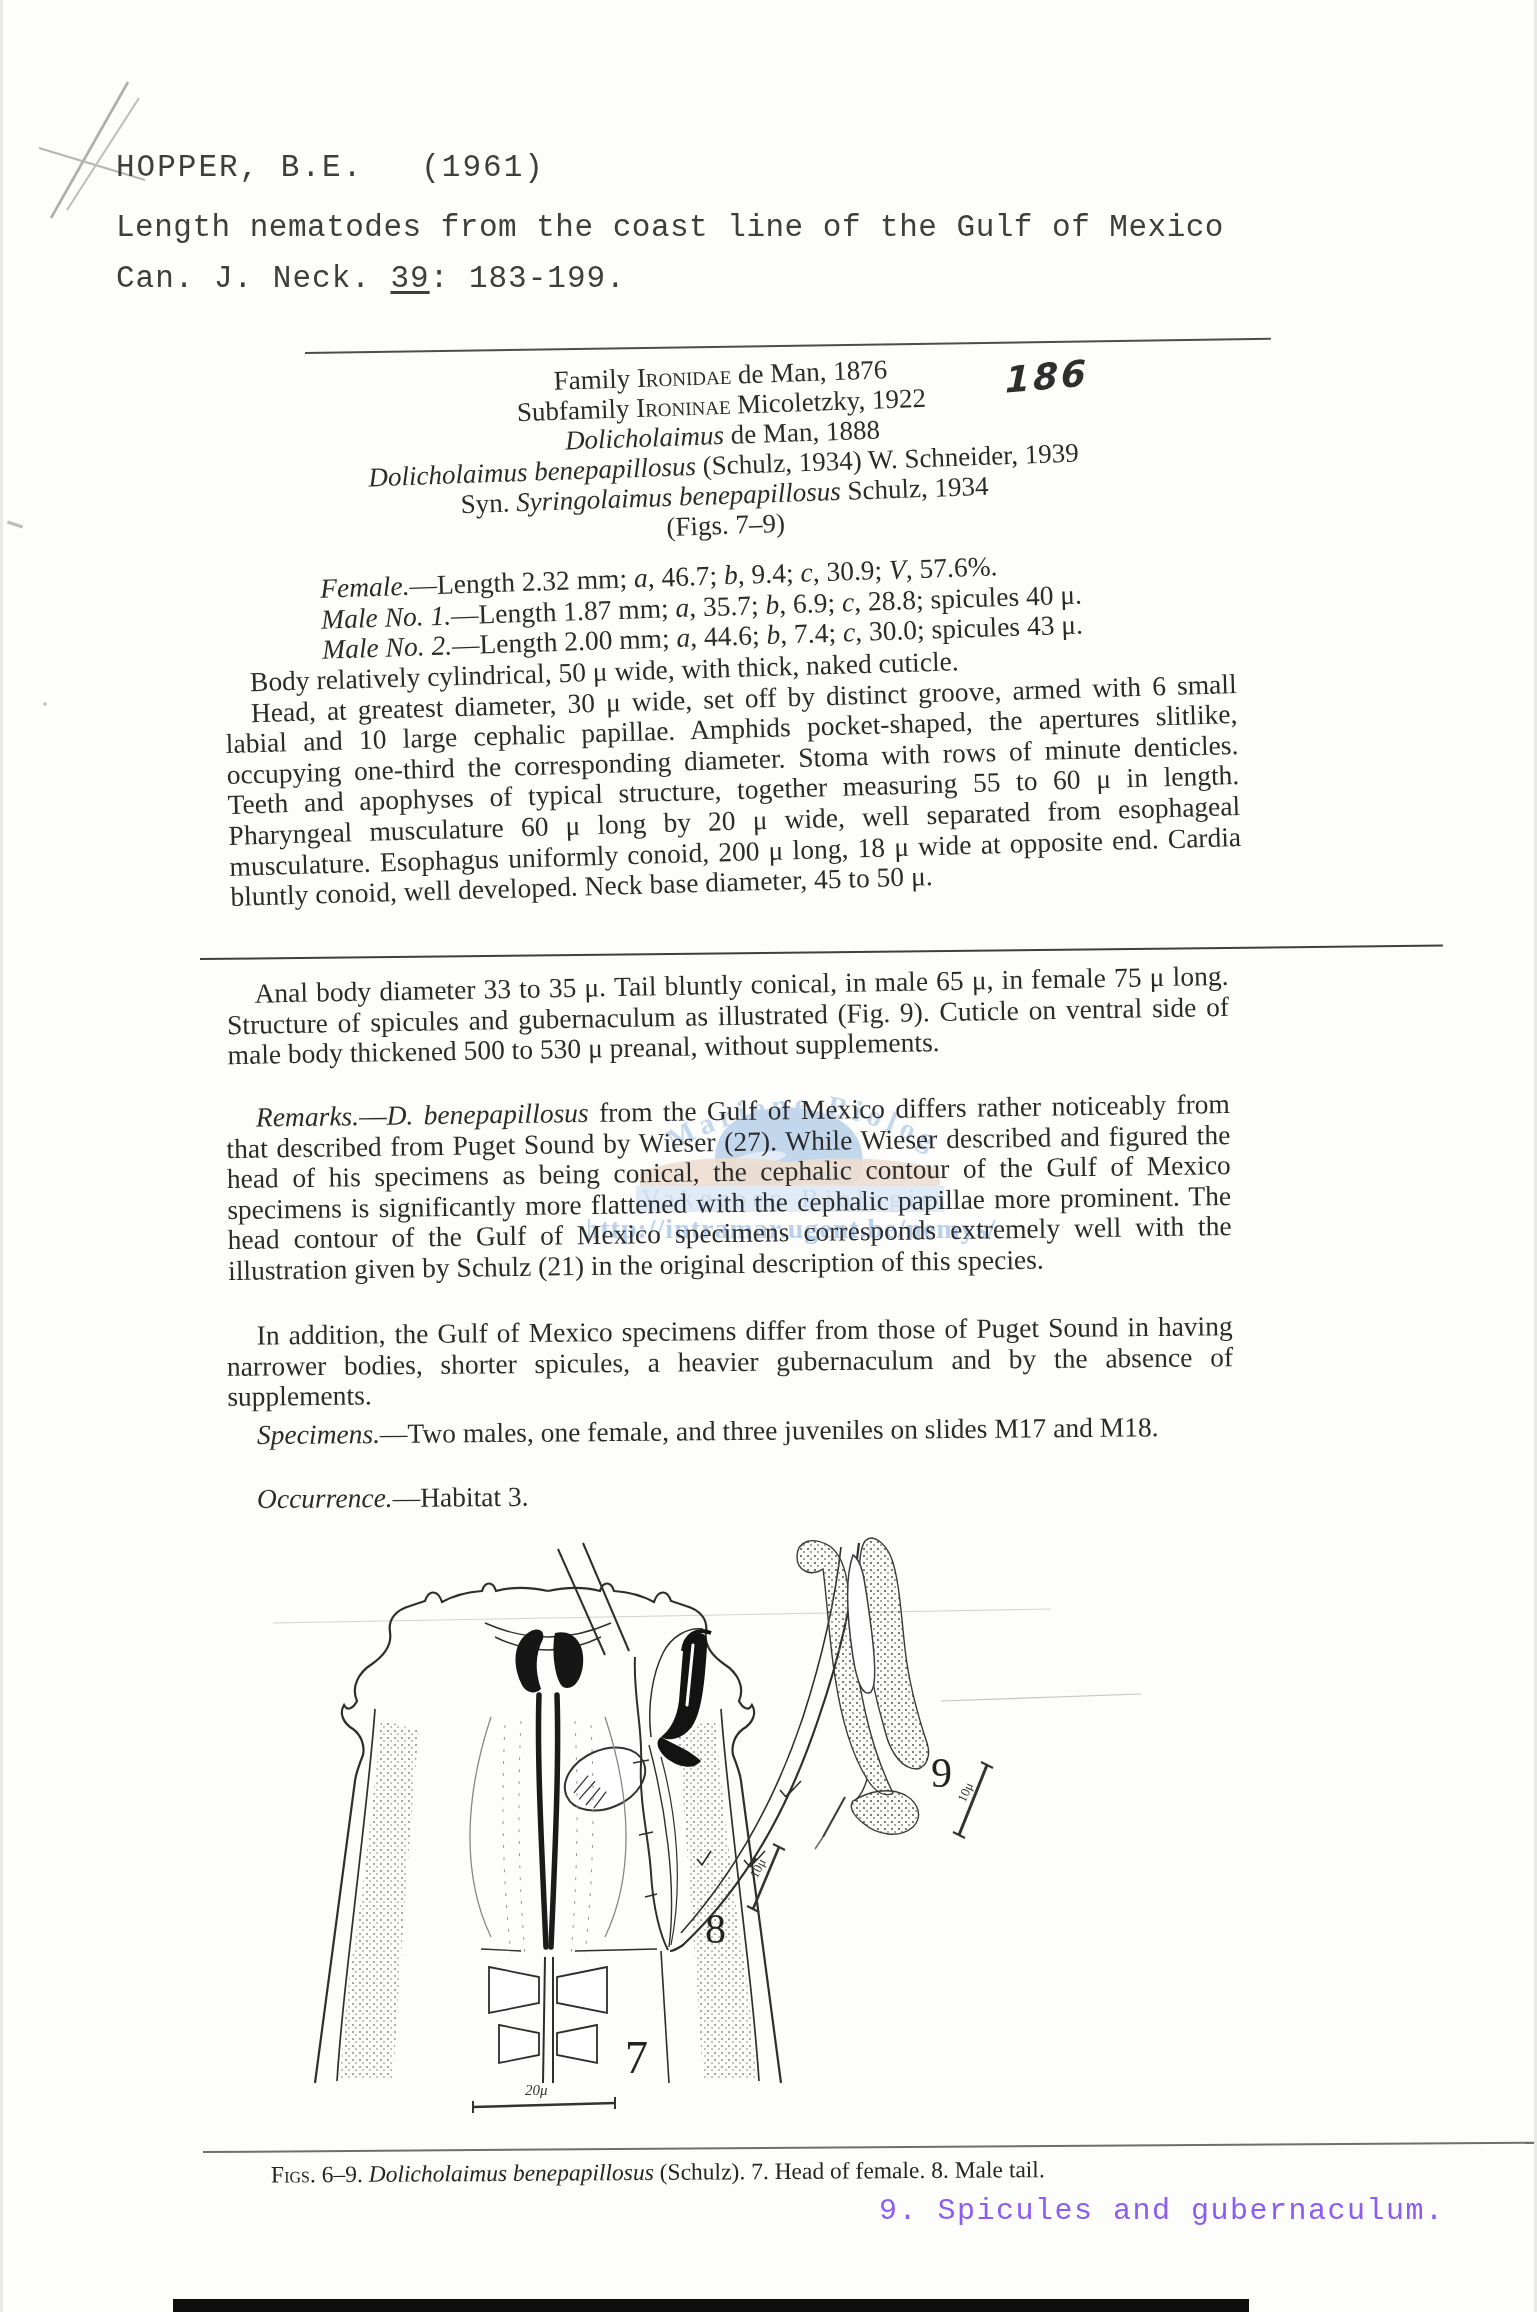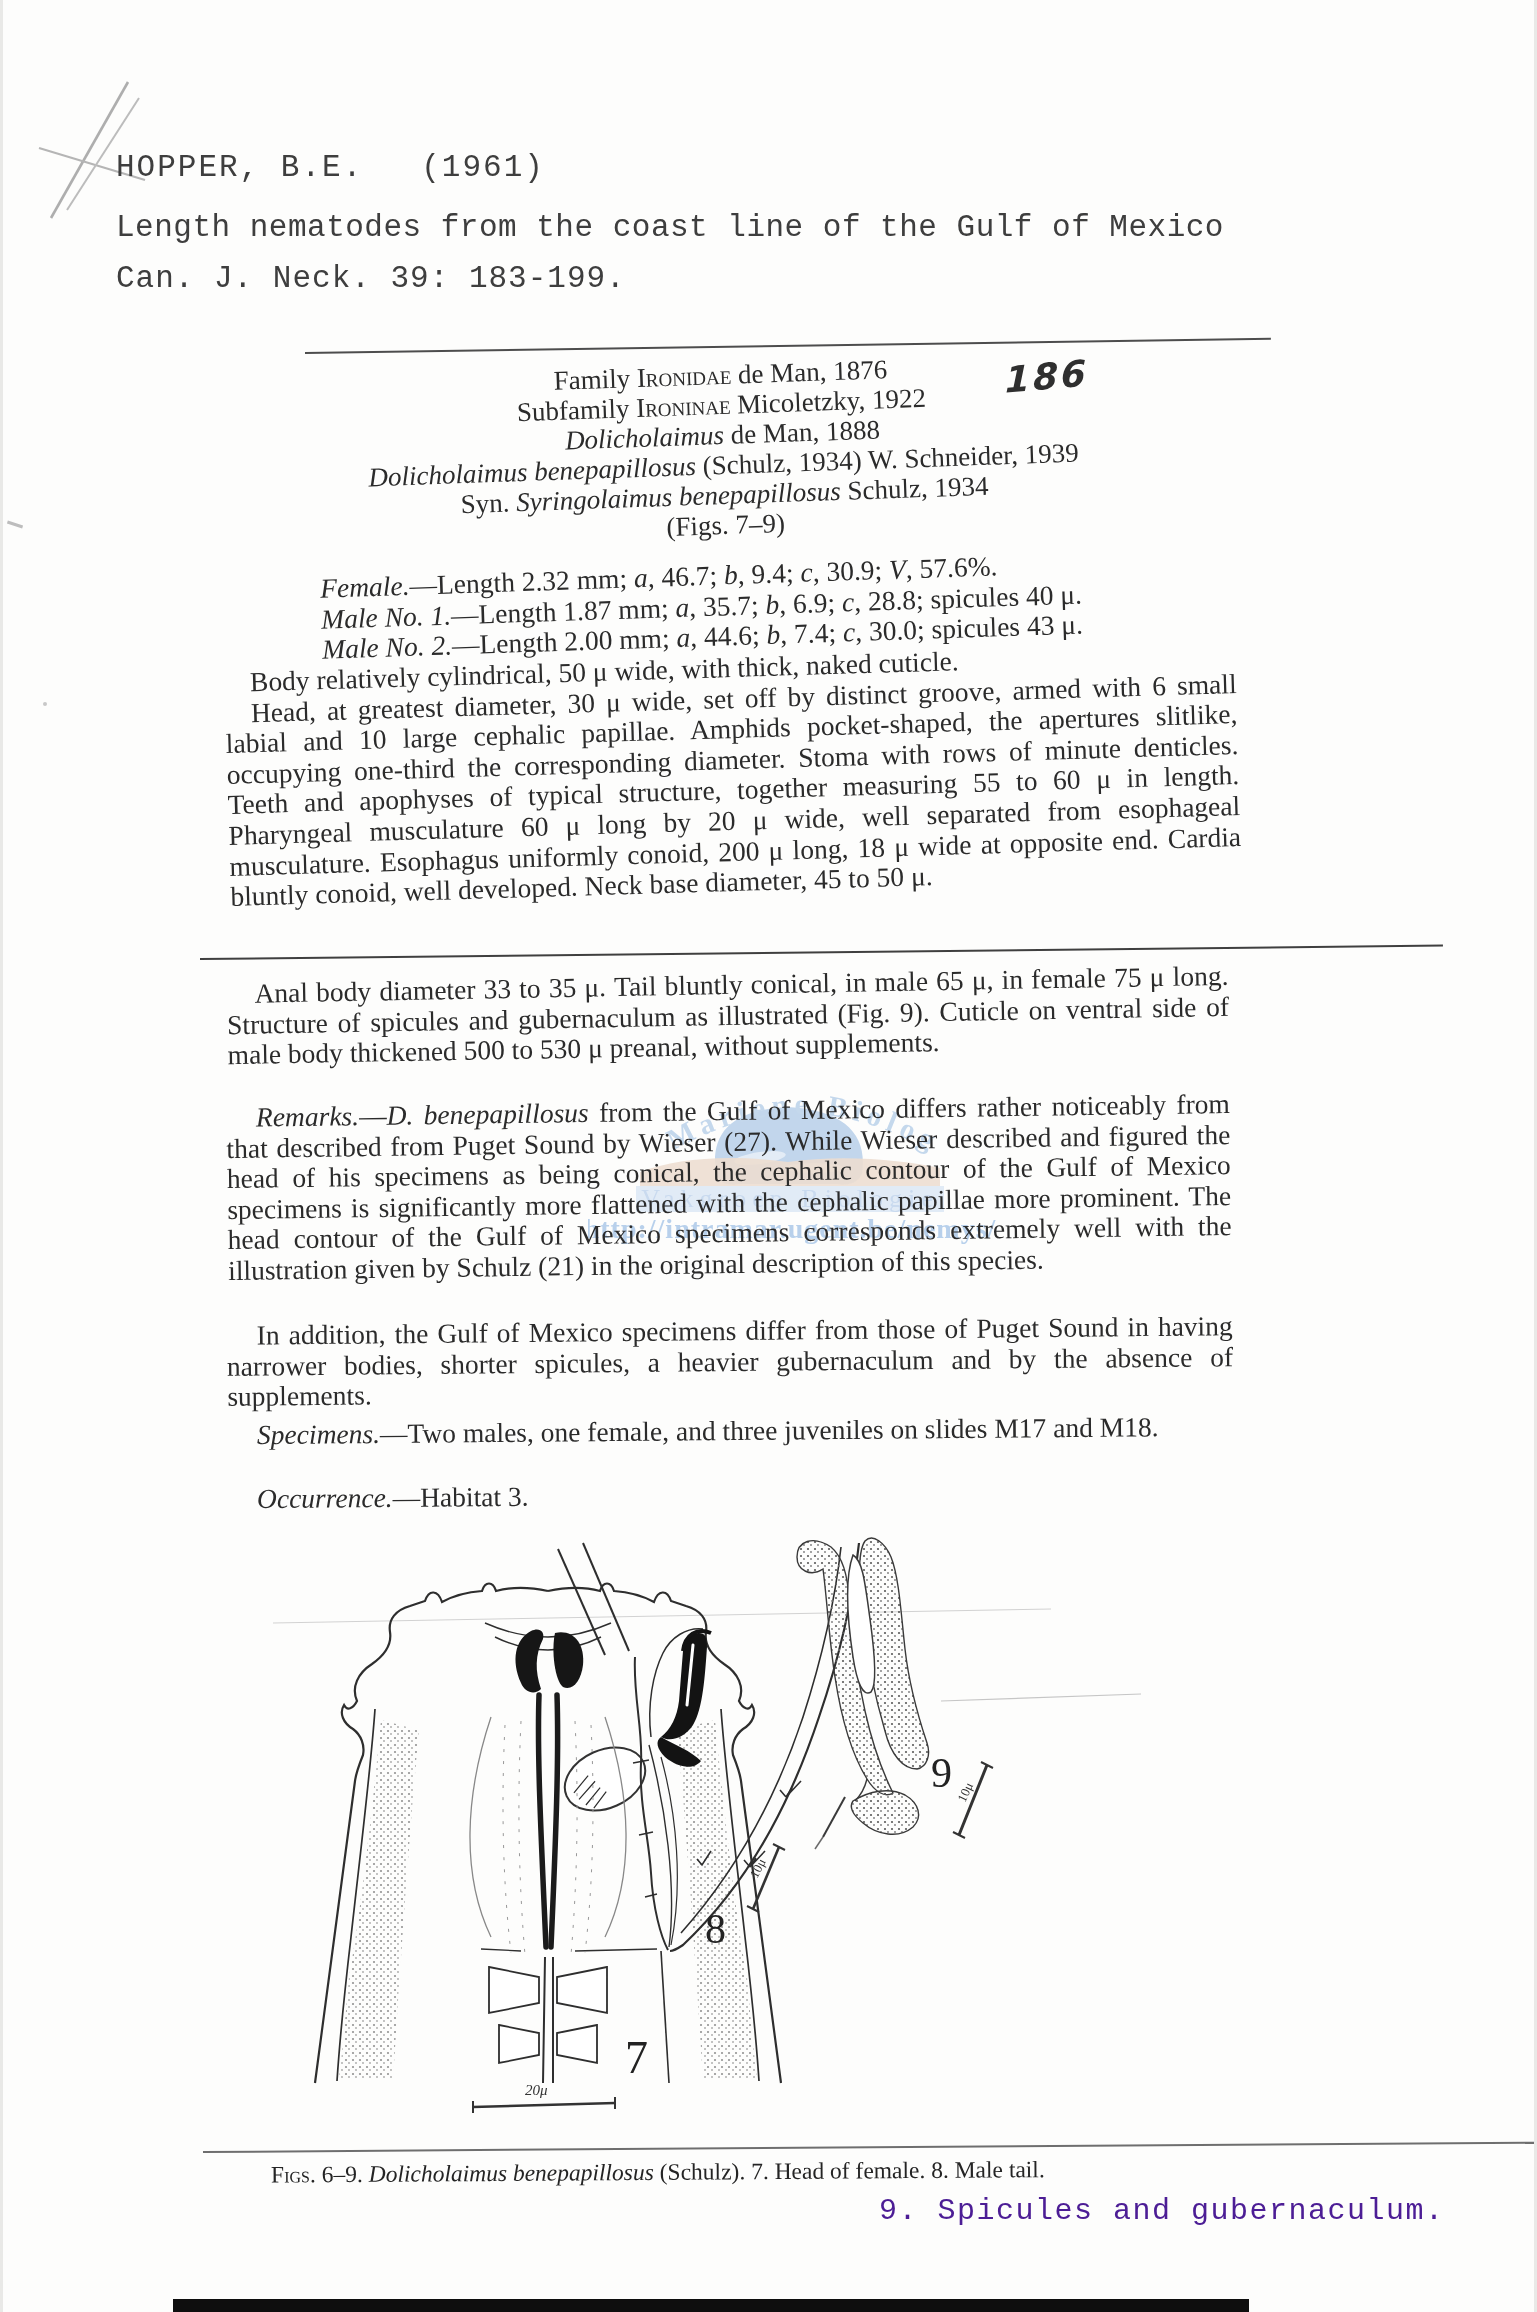--- a/index.html
+++ b/index.html
@@ -5,21 +5,21 @@
   html,body{margin:0;padding:0;background:#e9e9e7;}
   .page{
     position:relative;width:1531px;height:2312px;margin:0 auto;
     background:#fdfdfc;overflow:hidden;
     font-family:"Liberation Serif","DejaVu Serif",serif;color:#2b2b2b;
   }
   .abs{position:absolute;}
   .typed{font-family:"Liberation Mono","DejaVu Sans Mono",monospace;color:#3e3e3e;}
   .sg-i{font-style:italic}
   .sg-sc{font-variant:small-caps}
-  .sg-u{text-underline-offset:4px;}
+  .sg-u{text-decoration:underline;text-underline-offset:4px;}
   
   .hopper{left:113px;top:150px;font-size:31px;letter-spacing:2px;}
   .hopper .year{margin-left:58px;}
   .typetitle{left:113px;top:210px;font-size:31px;letter-spacing:.5px;}
   .typejournal{left:113px;top:261px;font-size:31px;letter-spacing:1px;}
   
   .rule{height:0;transform-origin:left center;}
   .rule1{left:302px;top:352px;width:966px;border-top:2px solid #4d4d4d;transform:rotate(-.85deg);}
   .rule2{left:197px;top:958px;width:1243px;border-top:2.5px solid #3f3f3f;transform:rotate(-.62deg);}
   .caprule{left:200px;top:2151px;width:1332px;border-top:2px solid #6e6e6e;transform:rotate(-.4deg);}
@@ -36,21 +36,21 @@
   .para{font-size:27.5px;line-height:30.6px;text-align:justify;margin:0;}
   .para p{margin:0;text-indent:26px;}
   .desc{left:224px;top:653px;width:1012px;transform:rotate(-1.7deg);}
   .anal{left:224px;top:970px;width:1002px;transform:rotate(-1.05deg);text-indent:28px;}
   .remarks{left:224px;top:1096px;width:1004px;transform:rotate(-.8deg);text-indent:30px;}
   .addition{left:224px;top:1316px;width:1006px;transform:rotate(-.55deg);text-indent:30px;}
   .specimens{left:224px;top:1416px;width:1000px;transform:rotate(-.5deg);text-indent:30px;text-align:left;}
   .occurrence{left:224px;top:1480px;width:1000px;transform:rotate(-.5deg);text-indent:30px;text-align:left;}
   
   .caption{left:268px;top:2158px;width:1010px;font-size:23.5px;transform:rotate(-.4deg);color:#242424;}
-  .typedcap{left:876px;top:2194px;font-size:30px;color:#4c1d95;letter-spacing:1.5px;}
+  .typedcap{left:876px;top:2194px;font-size:30px;color:#8b5cf6;letter-spacing:1.5px;}
   
   .bottombar{left:170px;top:2299px;width:1076px;height:13px;background:#0e0e0e;}
   .speck1{left:4px;top:523px;width:16px;height:3px;background:#bdbdbd;transform:rotate(18deg);}
   .speck2{left:40px;top:702px;width:4px;height:4px;border-radius:50%;background:#c8c8c8;}
   .wm{left:585px;top:1062px;z-index:0;opacity:.8;}
   .textlayer{z-index:2;}
   svg text{font-family:"Liberation Serif","DejaVu Serif",serif;}
 </style>
 </head>
 <body>

